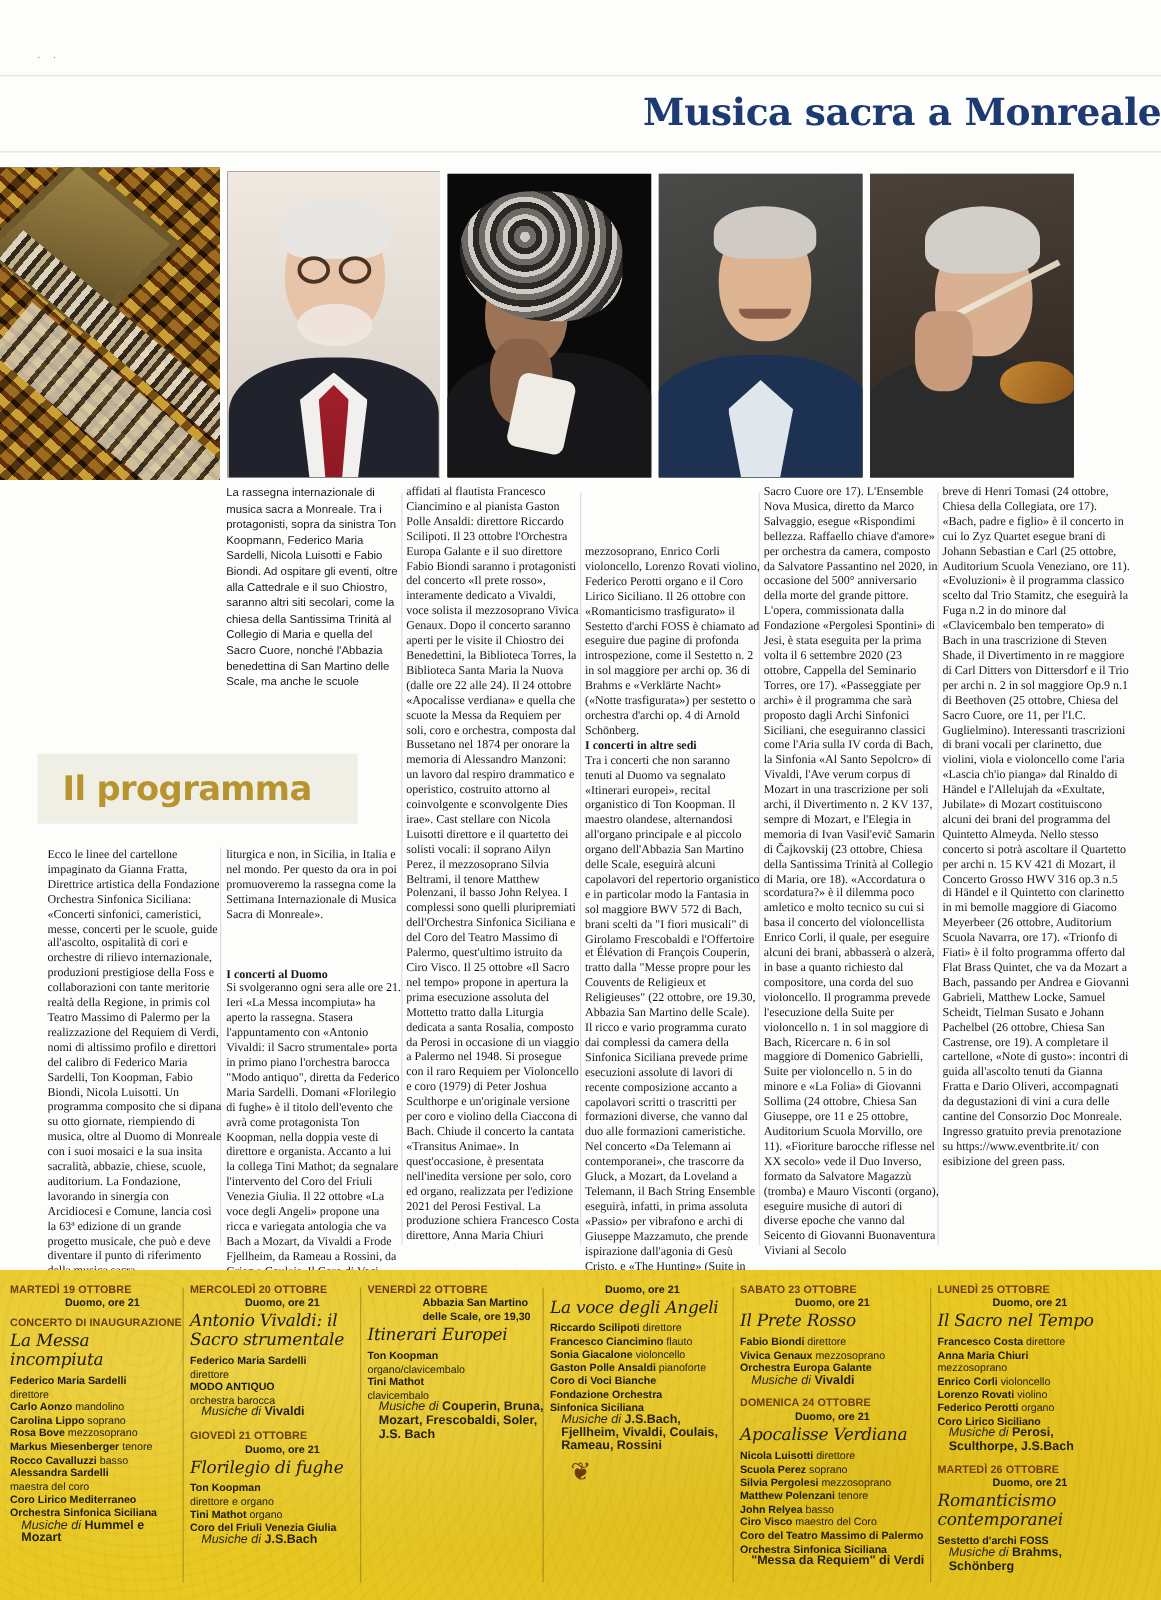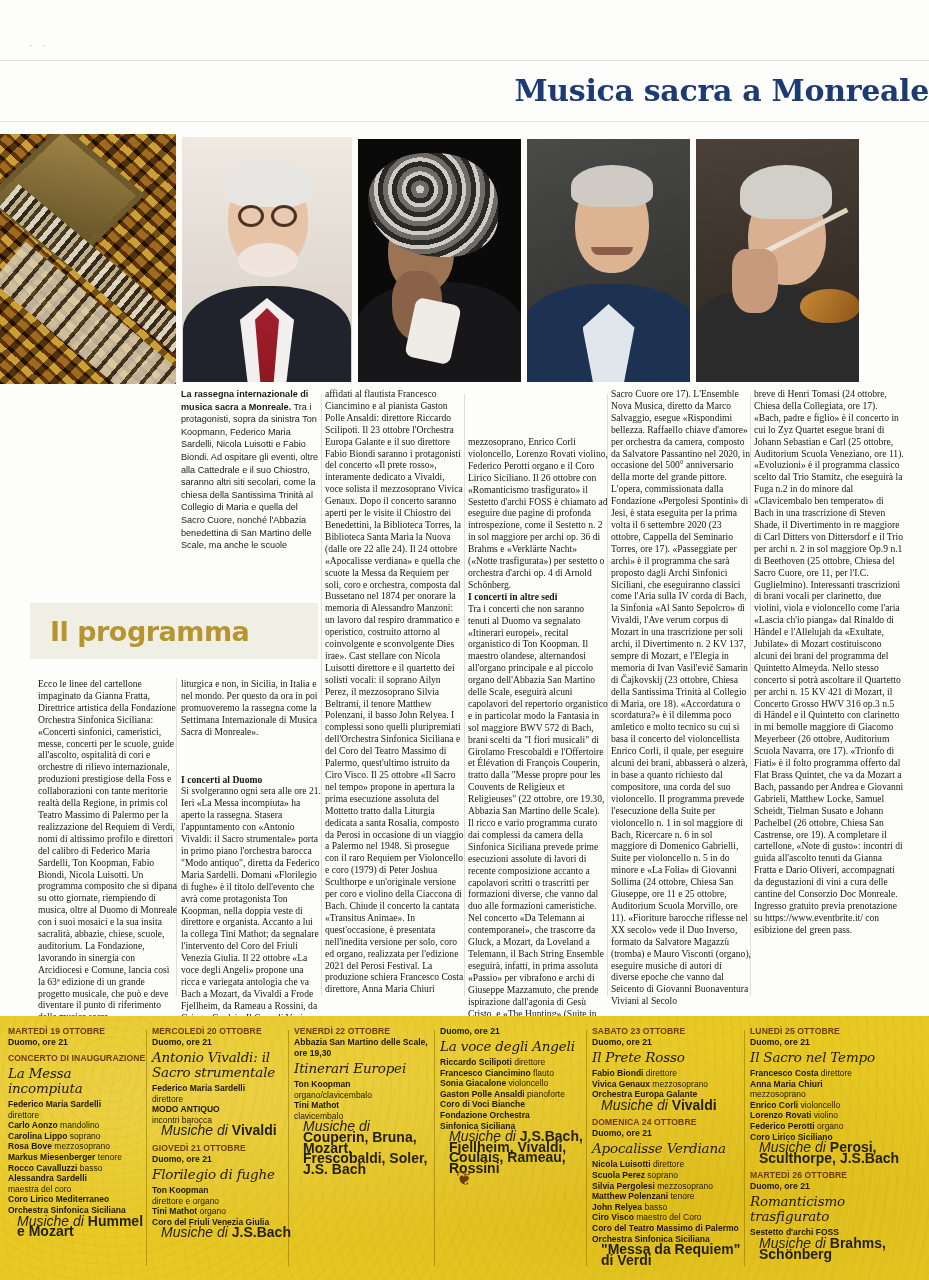--- a/index.html
+++ b/index.html
@@ -75,32 +75,32 @@
   .bow { position:absolute; height:5px; background:linear-gradient(90deg,#f3ece0,#ded2bc); transform:rotate(-27deg); }
 
   
   .body-area { position:absolute; left:0; top:388px; width:929px; height:622px; }
 
   .caption {
     position:absolute; left:181px; top:0; width:140px;
     font-family:"Liberation Sans", sans-serif;
     font-size:9.1px; line-height:12.6px; color:#1a1a1a;
   }
-  .caption b { font-weight:700; }
+  .caption b { font-weight:400; }
 
   
   .topcol { position:absolute; top:0; width:140px;
             font-size:9.6px; line-height:11.9px; text-align:left; color:#171717;
             font-family:"Liberation Serif", serif; }
   .topcol p { margin:0; }
   .c3 { left:325px; } .c4 { left:468px;margin-top:48px; } .c5 { left:611px; } .c6 { left:754px; width:150px; }
 
   
   .prog-banner {
-    position:absolute; left:30px; top:215px; width:288px; height:56px;
+    position:absolute; left:30px; top:215px; width:256px; height:56px;
     background:#efefe6; display:flex; align-items:center;
   }
   .prog-banner span {
     font-family:"DejaVu Sans", sans-serif; font-weight:700;
     font-size:27px; color:#b8942f; letter-spacing:-.5px; padding-left:20px;
   }
 
   
   .lowcol { position:absolute; top:290px; width:140px;
             font-size:9.6px; line-height:11.9px; color:#171717; }
@@ -125,28 +125,28 @@
           font-family:"Liberation Sans", sans-serif; }
   .ycol.y1 { left:8px;   width:140px; }
   .ycol.y2 { left:152px; width:140px; }
   .ycol.y3 { left:294px; width:142px; }
   .ycol.y4 { left:440px; width:148px; }
   .ycol.y5 { left:592px; width:150px; }
   .ycol.y6 { left:750px; width:150px; }
 
   .ev { margin-bottom:7px; }
   .ev .date { font-weight:700; font-size:8.6px; letter-spacing:.1px; color:#6e3a10; text-transform:uppercase; line-height:11px;}
-  .ev .venue { font-weight:700; font-size:8.6px; color:#1d1a06; line-height:11px; }
+  .ev .venue { font-weight:700; font-size:8.6px; color:#1d1a06; line-height:11px;margin-left:44px; }
   .ev .title {
     font-family:"DejaVu Serif", serif; font-style:italic; font-size:13.5px;
     line-height:15px; color:#1d1a06; margin:2px 0 3px; letter-spacing:-.2px;
   }
   .ev .line { font-size:8.5px; line-height:10.6px; color:#1d1a06; }
   .ev .line b { font-weight:700; }
-  .ev .works { font-size:14px; line-height:10.6px; padding-left:9px; font-style:italic; }
+  .ev .works { font-size:10px; line-height:10.6px; padding-left:9px; font-style:italic; }
   .ev .works b { font-style:normal; font-weight:700; }
 
   .flourish {
     position:absolute; left:0; right:0; top:152px; text-align:center;
     font-size:20px; color:#6e3a10; line-height:1;
   }
   .andmore {
     position:absolute; left:280px; width:370px; top:176px; text-align:center;
     font-family:"DejaVu Serif", serif; font-style:italic; font-size:15px;
     line-height:19px; color:#1d1a06;
@@ -292,21 +292,21 @@
         </div>
       </div>
     <div class="ycol y2">
         <div class="ev">
           <div class="date">MERCOLEDÌ 20 OTTOBRE</div>
           <div class="venue">Duomo, ore 21</div>
           <div class="title">Antonio Vivaldi: il Sacro strumentale</div>
           <div class="line"><b>Federico Maria Sardelli</b></div>
           <div class="line">direttore</div>
           <div class="line"><b>MODO ANTIQUO</b></div>
-          <div class="line">incontri barocca</div>
+          <div class="line">orchestra barocca</div>
           <div class="works">Musiche di <b>Vivaldi</b></div>
         </div>
         <div class="ev">
           <div class="date">GIOVEDÌ 21 OTTOBRE</div>
           <div class="venue">Duomo, ore 21</div>
           <div class="title">Florilegio di fughe</div>
           <div class="line"><b>Ton Koopman</b></div>
           <div class="line">direttore e organo</div>
           <div class="line"><b>Tini Mathot</b> organo</div>
           <div class="line"><b>Coro del Friuli Venezia Giulia</b></div>
@@ -374,21 +374,21 @@
           <div class="line">mezzosoprano</div>
           <div class="line"><b>Enrico Corli</b> violoncello</div>
           <div class="line"><b>Lorenzo Rovati</b> violino</div>
           <div class="line"><b>Federico Perotti</b> organo</div>
           <div class="line"><b>Coro Lirico Siciliano</b></div>
           <div class="works">Musiche di <b>Perosi, Sculthorpe, J.S.Bach</b></div>
         </div>
         <div class="ev">
           <div class="date">MARTEDÌ 26 OTTOBRE</div>
           <div class="venue">Duomo, ore 21</div>
-          <div class="title">Romanticismo trasfigurato</div>
+          <div class="title">Romanticismo contemporanei</div>
           <div class="line"><b>Sestetto d'archi FOSS</b></div>
           <div class="works">Musiche di <b>Brahms, Schönberg</b></div>
         </div>
       </div>
 
     <div class="flourish">❦</div>
   </div>
 
 </div>
 

